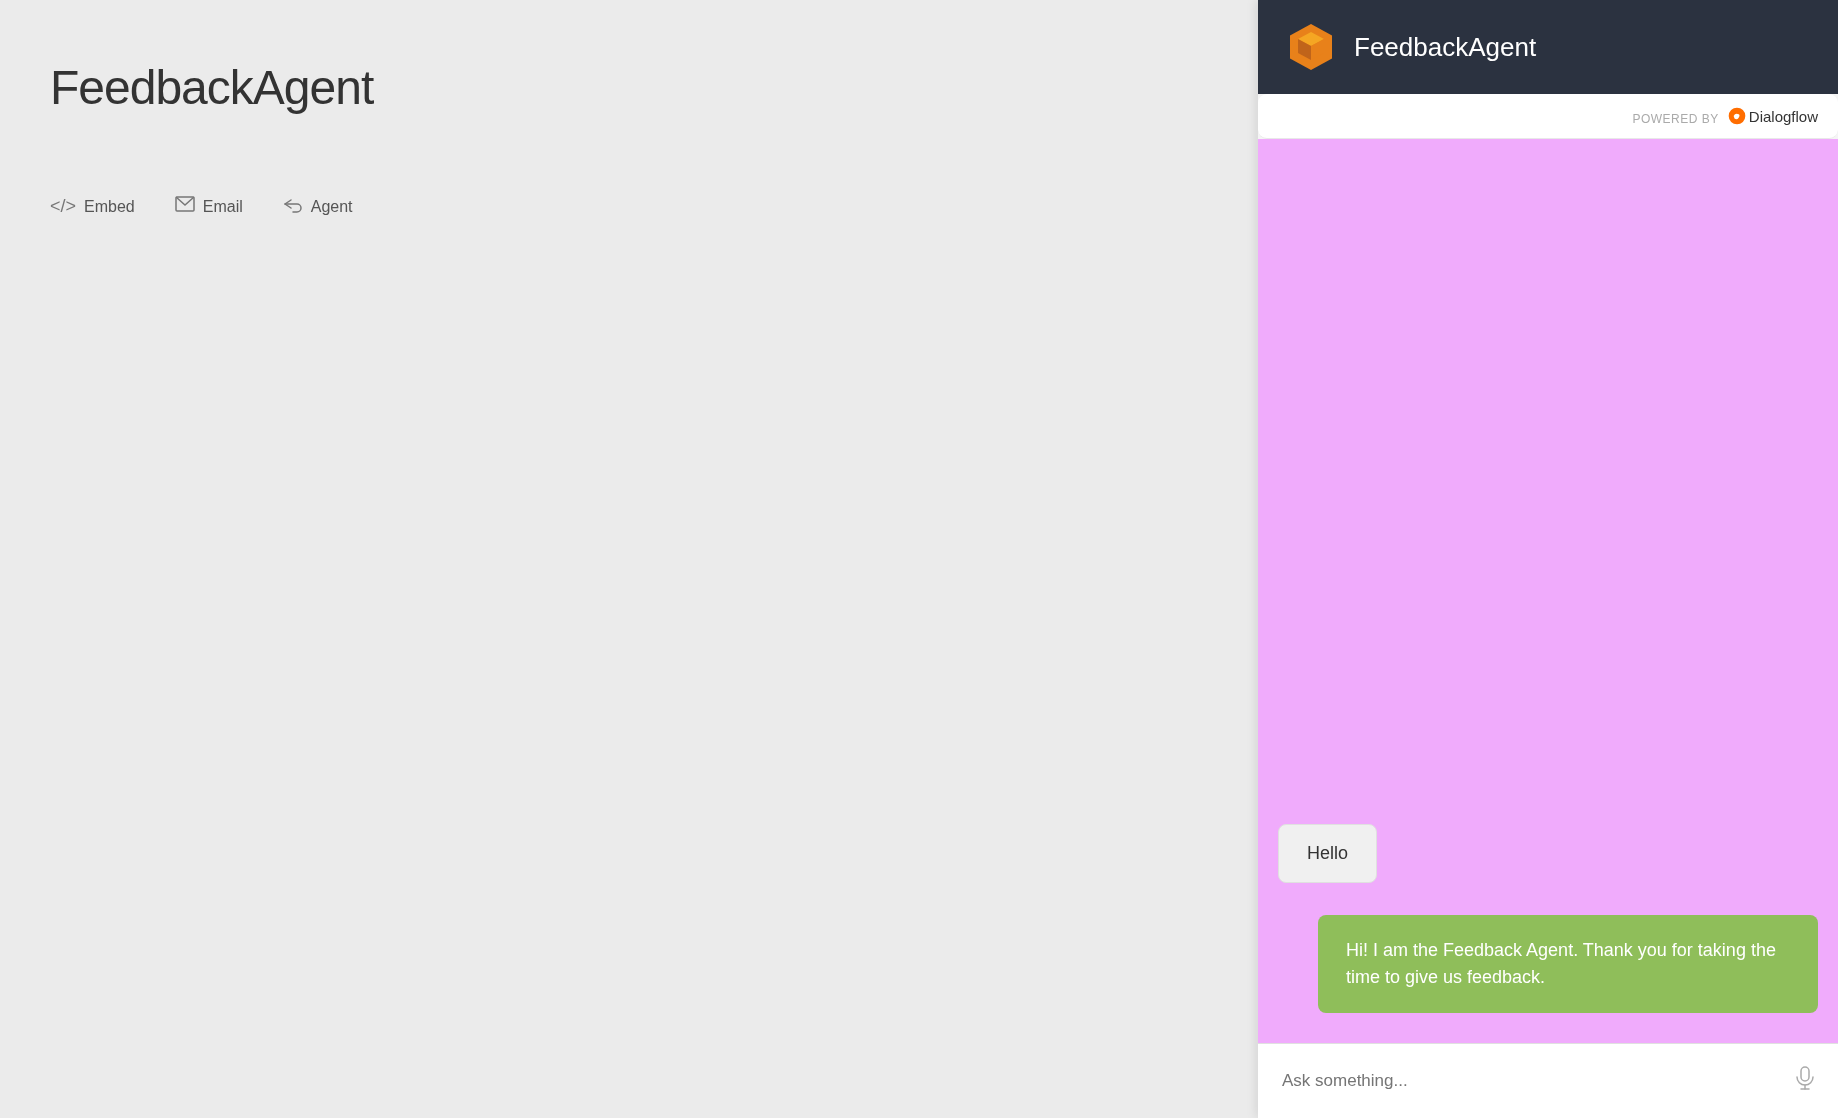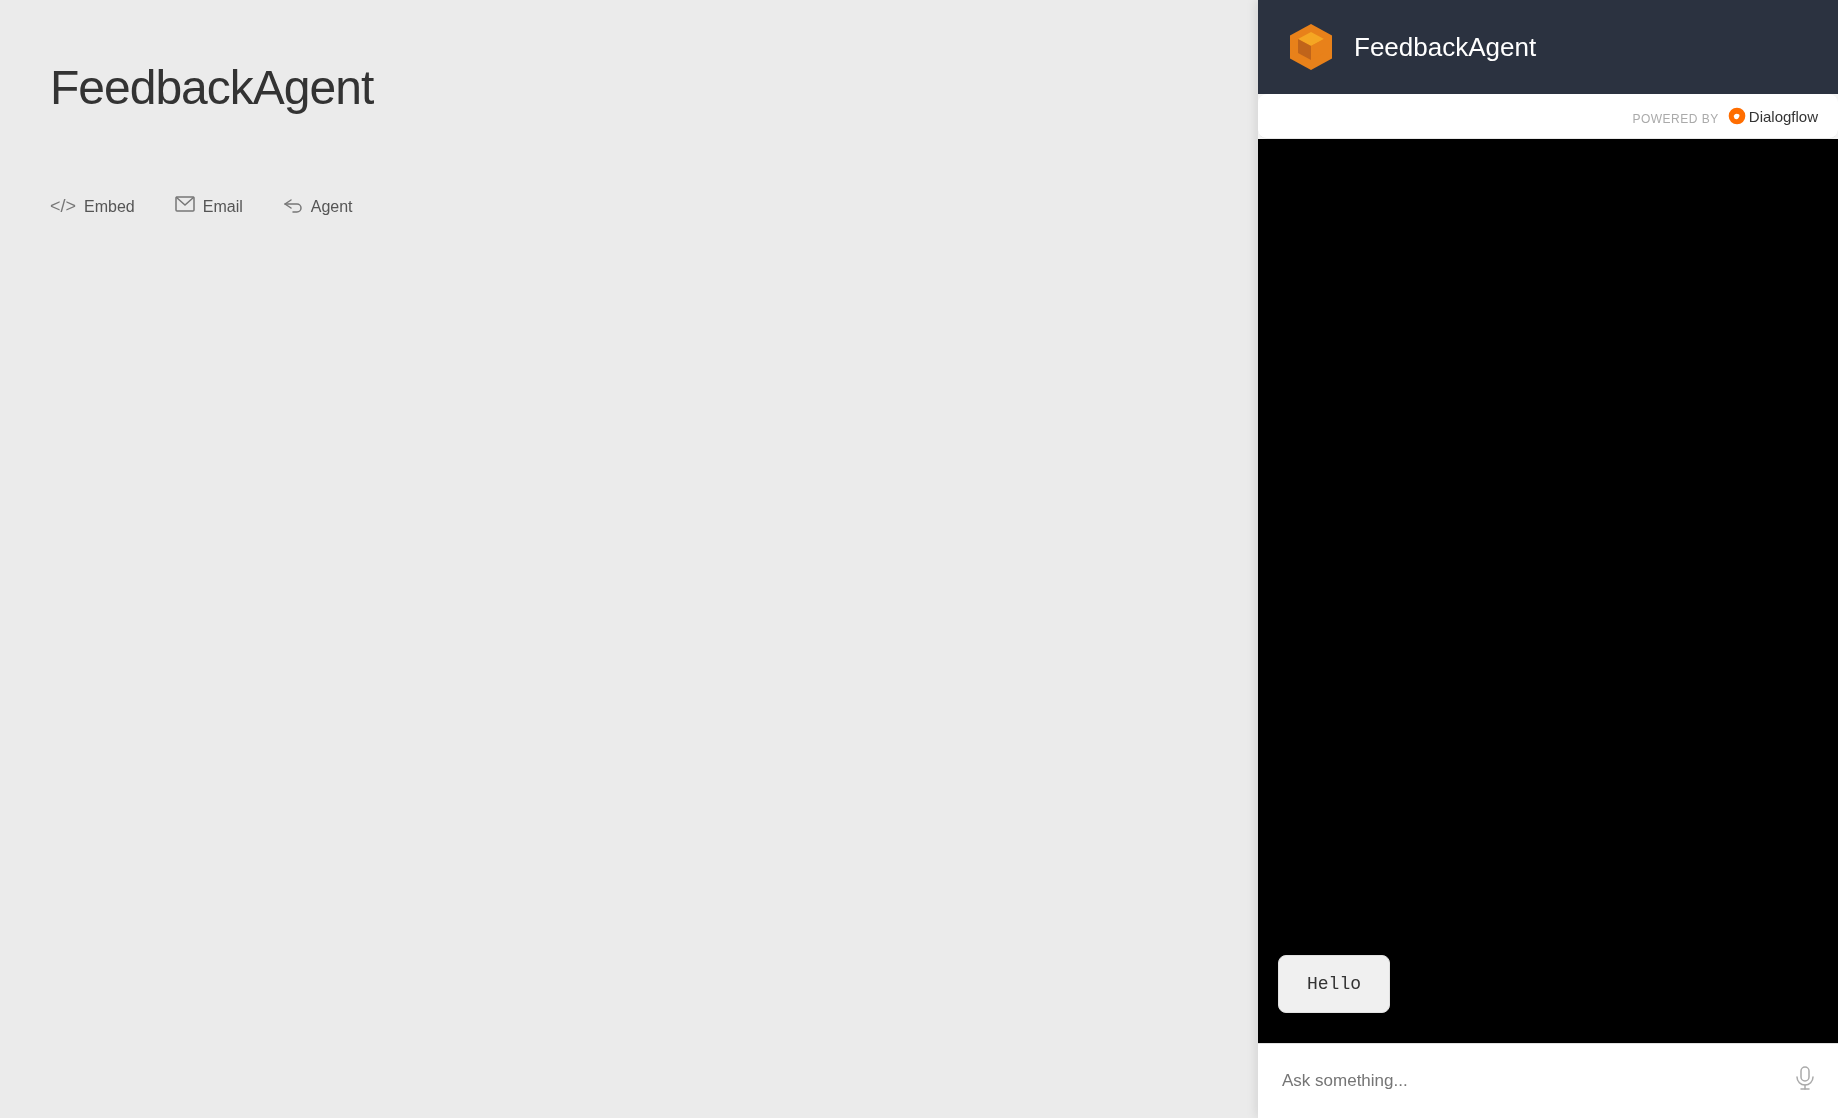--- a/index.html
+++ b/index.html
@@ -106,27 +106,26 @@
       height: 20px;
     }
 
     .dialogflow-label {
       font-size: 15px;
       color: #333;
     }
 
     .chat-messages {
       flex: 1;
-      background: #000000;
+      background: #f0abfc;
       padding: 30px 20px;
       display: flex;
       flex-direction: column;
       justify-content: flex-end;
       gap: 32px;
-      font-family: Liberation Mono, monospace;
     }
 
     .message-user {
       align-self: flex-start;
     }
 
     .message-bubble-user {
       background: #f0f0f0;
       border: 1px solid #e0e0e0;
       border-radius: 8px;
@@ -232,20 +231,23 @@
         <circle cx="12" cy="12" r="10" fill="#ff6d00"></circle>
         <path d="M8 12 Q10 8 14 10 Q16 11 14 14 Q12 17 9 15 Z" fill="#fff"></path>
       </svg>
       <span class="dialogflow-label">Dialogflow</span>
     </div>
   </div>
 
   <div class="chat-messages">
     <div class="message-user">
       <div class="message-bubble-user">Hello</div>
+    </div>
+    <div class="message-agent">
+      <div class="message-bubble-agent">Hi! I am the Feedback Agent. Thank you for taking the time to give us feedback.</div>
     </div>
   </div>
 
   <div class="chat-input-area">
     <input class="chat-input" type="text" placeholder="Ask something..." style="">
     <span class="mic-icon">
       <svg width="18" height="24" viewBox="0 0 18 24" fill="none" xmlns="http://www.w3.org/2000/svg">
         <rect x="5" y="1" width="8" height="14" rx="4" stroke="#aaa" stroke-width="1.5" fill="none"></rect>
         <path d="M1 11a8 8 0 0 0 16 0" stroke="#aaa" stroke-width="1.5" fill="none" stroke-linecap="round"></path>
         <line x1="9" y1="19" x2="9" y2="23" stroke="#aaa" stroke-width="1.5" stroke-linecap="round"></line>

